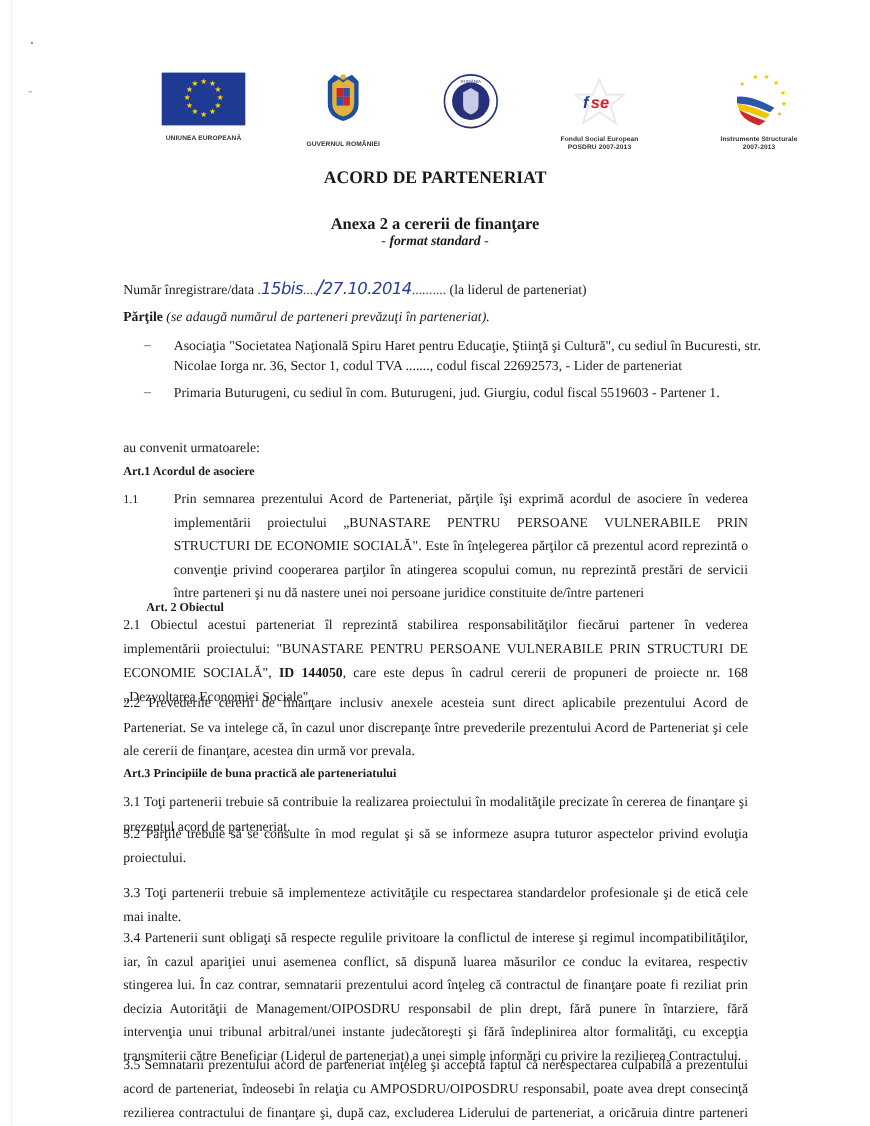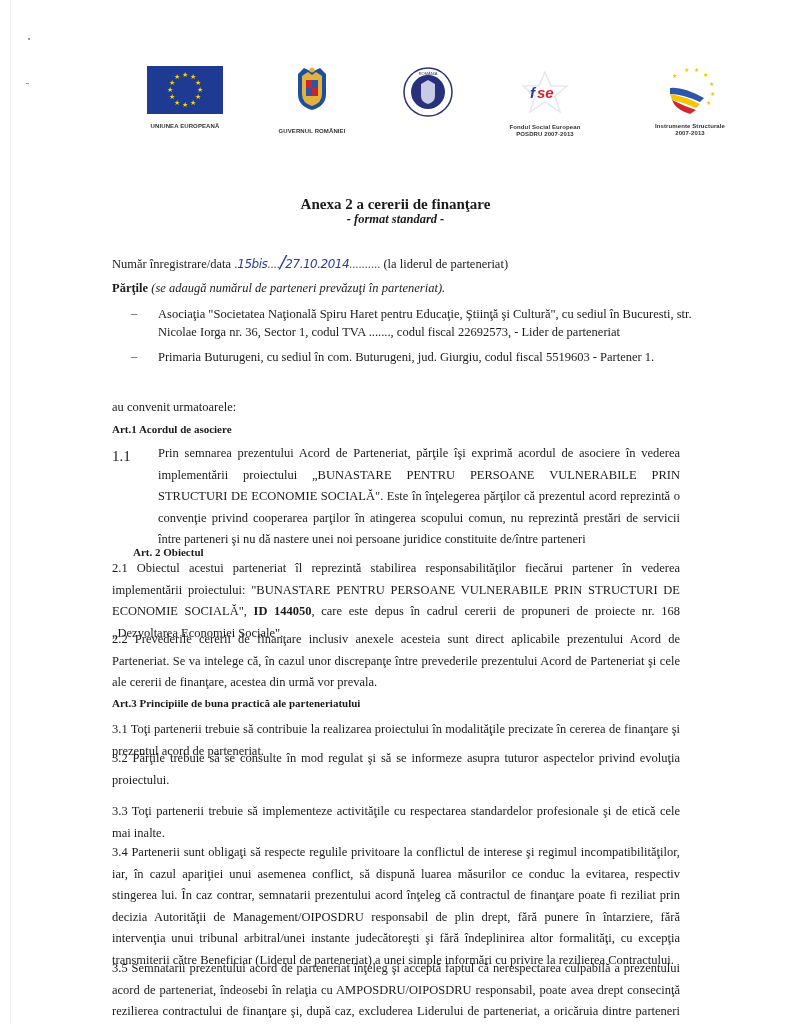--- a/index.html
+++ b/index.html
@@ -23,28 +23,28 @@
   .seal { width: 52px; height: 52px; margin: 0 auto; }
   .fse-mark { width: 60px; height: 44px; margin: 0 auto; position: relative; }
   .is-mark { width: 60px; height: 54px; margin: 0 auto; }
 
   .title { position: absolute; left: 0; width: 791px; text-align: center; font-weight: bold; }
   .t1 { top: 153px; font-size: 16px; }
   .t2 { top: 184px; font-size: 15px; margin-top: 12px; }
   .t3 { top: 212px; font-size: 12.5px; font-style: italic; font-weight: bold; }
 
   .line { position: absolute; font-size: 12.5px; line-height: 16px; white-space: nowrap; }
-  .hand { font-family: "DejaVu Sans", sans-serif; color: #2b3e9a; font-size: 12px; font-style: italic; letter-spacing: -0.5px; }
+  .hand { font-family: "DejaVu Sans", sans-serif; color: #2b3e9a; font-size: 15px; font-style: italic; letter-spacing: -0.5px; }
   .dots { color: #555; }
   .b { font-weight: bold; }
   .i { font-style: italic; }
 
   .para { position: absolute; left: 112px; width: 568px; font-size: 12.5px; line-height: 21.5px; text-align: justify; }
   .para-indent { left: 158px; width: 522px; }
-  .num { position: absolute; left: 112px; font-size: 15px; }
+  .num { position: absolute; left: 112px; font-size: 11px; }
   .dash { position: absolute; left: 131px; font-size: 12.5px; color: #444; }
   .heading { position: absolute; left: 112px; font-size: 11px; font-weight: bold; }
 </style>
 </head>
 <body>
 
 <div class="page">
   <div class="scan-edge"></div>
   <div class="speck" style="left:28px;top:38px;"></div>
   <div class="speck" style="left:26px;top:83px;width:3px;height:1px;"></div>
@@ -113,20 +113,21 @@
           <text x="12" y="14">★</text>
       </g>
       <path d="M10 24 Q22 22 44 34 L40 38 Q22 30 10 30 Z" fill="#2d56a8"></path>
       <path d="M10 30 Q24 32 40 40 L36 44 Q22 38 12 36 Z" fill="#f2c600"></path>
       <path d="M12 36 Q24 42 36 46 L30 50 Q18 46 14 40 Z" fill="#d0262c"></path>
     </svg>
     <div class="logo-cap" style="margin-top:1px">Instrumente Structurale</div>
     <div class="logo-cap">2007-2013</div>
   </div>
 
+  <div class="title t1">ACORD DE PARTENERIAT</div>
   <div class="title t2">Anexa 2 a cererii de finanţare</div>
   <div class="title t3">- format standard -</div>
 
   <div class="line" style="left:112px;top:254px;">
     <span>Număr înregistrare/data</span>
     <span class="dots">.</span><span class="hand">15bis</span><span class="dots">....</span><span class="hand" style="font-size:18px">/</span><span class="hand">27.10.2014</span><span class="dots">.......... </span>
     <span>(la liderul de parteneriat)</span>
   </div>
 
   <div class="line" style="left:112px;top:280px;">

